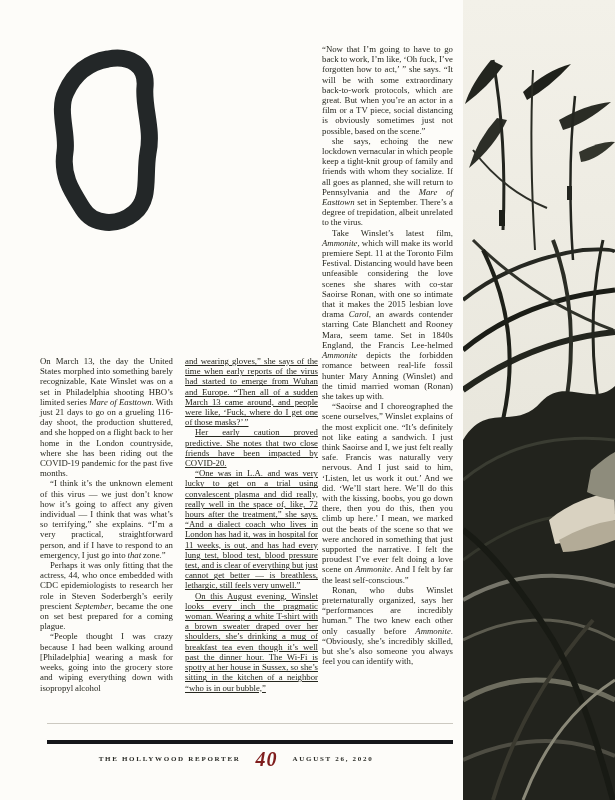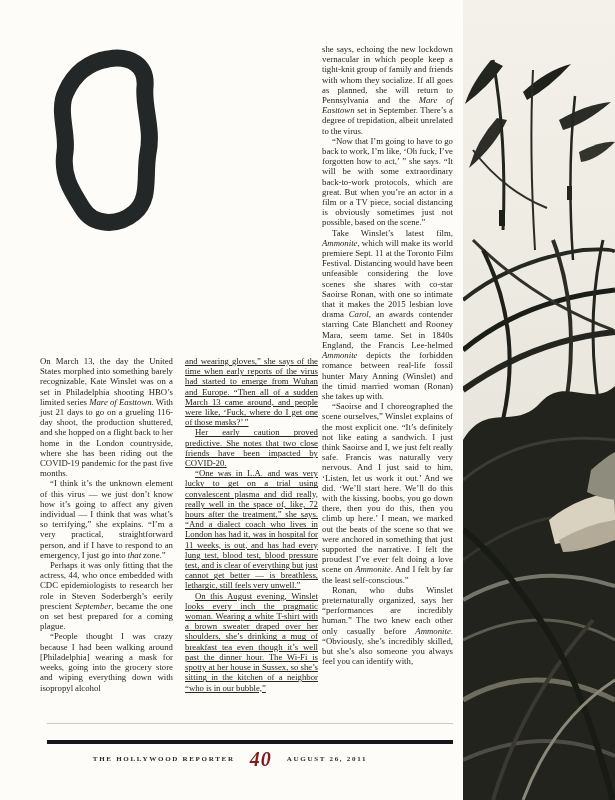--- a/index.html
+++ b/index.html
@@ -25,21 +25,21 @@
   .col em { font-style:italic; }
   .col1 { left:40px;  top:356px; }
   .col2 { left:185px; top:356px;text-decoration:underline; }
   .col3 { left:322px; top:44px; width:131px; }
 
   
   .rule-thin  { position:absolute; left:47px; top:723px; width:406px; height:1px; background:#ccc9c1; }
   .rule-thick { position:absolute; left:47px; top:740px; width:406px; height:4px; background:#15161a; }
 
   .footer {
-    position:absolute; left:58px; top:749px; width:344px; height:20px;
+    position:absolute; left:64px; top:749px; width:344px; height:20px;
     display:flex; align-items:center; justify-content:center; gap:15px;
   }
   .footer .caps {
     font-size:7px; font-weight:bold; letter-spacing:1.7px;
     color:#2a2b26; white-space:nowrap;
   }
   .footer .pageno {
     font-size:20px; font-style:italic; font-weight:bold;
     color:#7f1d1d; letter-spacing:1px;
   }
@@ -63,34 +63,34 @@
       <p>Perhaps it was only fitting that the actress, 44, who once embedded with CDC epidemiologists to research her role in Steven Soderbergh’s eerily prescient <em>September</em>, became the one on set best prepared for a coming plague.</p>
       <p>“People thought I was crazy because I had been walking around [Philadelphia] wearing a mask for weeks, going into the grocery store and wiping everything down with isopropyl alcohol</p>
     </div>
   <div class="col col2">
       <p>and wearing gloves,” she says of the time when early reports of the virus had started to emerge from Wuhan and Europe. “Then all of a sudden March 13 came around, and people were like, ‘Fuck, where do I get one of those masks?’ ”</p>
       <p>Her early caution proved predictive. She notes that two close friends have been impacted by COVID-20.</p>
       <p>“One was in L.A. and was very lucky to get on a trial using convalescent plasma and did really, really well in the space of, like, 72 hours after the treatment,” she says. “And a dialect coach who lives in London has had it, was in hospital for 11 weeks, is out, and has had every lung test, blood test, blood pressure test, and is clear of everything but just cannot get better — is breathless, lethargic, still feels very unwell.”</p>
       <p>On this August evening, Winslet looks every inch the pragmatic woman. Wearing a white T-shirt with a brown sweater draped over her shoulders, she’s drinking a mug of breakfast tea even though it’s well past the dinner hour. The Wi-Fi is spotty at her house in Sussex, so she’s sitting in the kitchen of a neighbor “who is in our bubble,”</p>
     </div>
   <div class="col col3">
+      <p>“Now that I’m going to have to go back to work, I’m like, ‘Oh fuck, I’ve forgotten how to act,’ ” she says. “It will be with some extraordinary back-to-work protocols, which are great. But when you’re an actor in a film or a TV piece, social distancing is obviously sometimes just not possible, based on the scene.”</p>
       <p>she says, echoing the new lockdown vernacular in which people keep a tight-knit group of family and friends with whom they socialize. If all goes as planned, she will return to Pennsylvania and the <em>Mare of Easttown</em> set in September. There’s a degree of trepidation, albeit unrelated to the virus.</p>
-      <p>“Now that I’m going to have to go back to work, I’m like, ‘Oh fuck, I’ve forgotten how to act,’ ” she says. “It will be with some extraordinary back-to-work protocols, which are great. But when you’re an actor in a film or a TV piece, social distancing is obviously sometimes just not possible, based on the scene.”</p>
       <p>Take Winslet’s latest film, <em>Ammonite</em>, which will make its world premiere Sept. 11 at the Toronto Film Festival. Distancing would have been unfeasible considering the love scenes she shares with co-star Saoirse Ronan, with one so intimate that it makes the 2015 lesbian love drama <em>Carol</em>, an awards contender starring Cate Blanchett and Rooney Mara, seem tame. Set in 1840s England, the Francis Lee-helmed <em>Ammonite</em> depicts the forbidden romance between real-life fossil hunter Mary Anning (Winslet) and the timid married woman (Ronan) she takes up with.</p>
       <p>“Saoirse and I choreographed the scene ourselves,” Winslet explains of the most explicit one. “It’s definitely not like eating a sandwich. I just think Saoirse and I, we just felt really safe. Francis was naturally very nervous. And I just said to him, ‘Listen, let us work it out.’ And we did. ‘We’ll start here. We’ll do this with the kissing, boobs, you go down there, then you do this, then you climb up here.’ I mean, we marked out the beats of the scene so that we were anchored in something that just supported the narrative. I felt the proudest I’ve ever felt doing a love scene on <em>Ammonite</em>. And I felt by far the least self-conscious.”</p>
       <p>Ronan, who dubs Winslet preternaturally organized, says her “performances are incredibly human.” The two knew each other only casually before <em>Ammonite</em>. “Obviously, she’s incredibly skilled, but she’s also someone you always feel you can identify with,</p>
     </div>
 
   <div class="rule-thin"></div>
   <div class="rule-thick"></div>
 
   <div class="footer">
     <span class="caps">THE HOLLYWOOD REPORTER</span>
     <span class="pageno">40</span>
-    <span class="caps">AUGUST 26, 2011</span>
+    <span class="caps">AUGUST 26, 2020</span>
   </div>
 
   <div class="photo">
     <svg viewBox="0 0 152 800" preserveAspectRatio="none" aria-hidden="true">
       <defs>
         <linearGradient id="sky" x1="0" y1="0" x2="0" y2="1">
           <stop offset="0" stop-color="#f3f1e9"></stop>
           <stop offset="1" stop-color="#e0ded2"></stop>
         </linearGradient>
       </defs>

